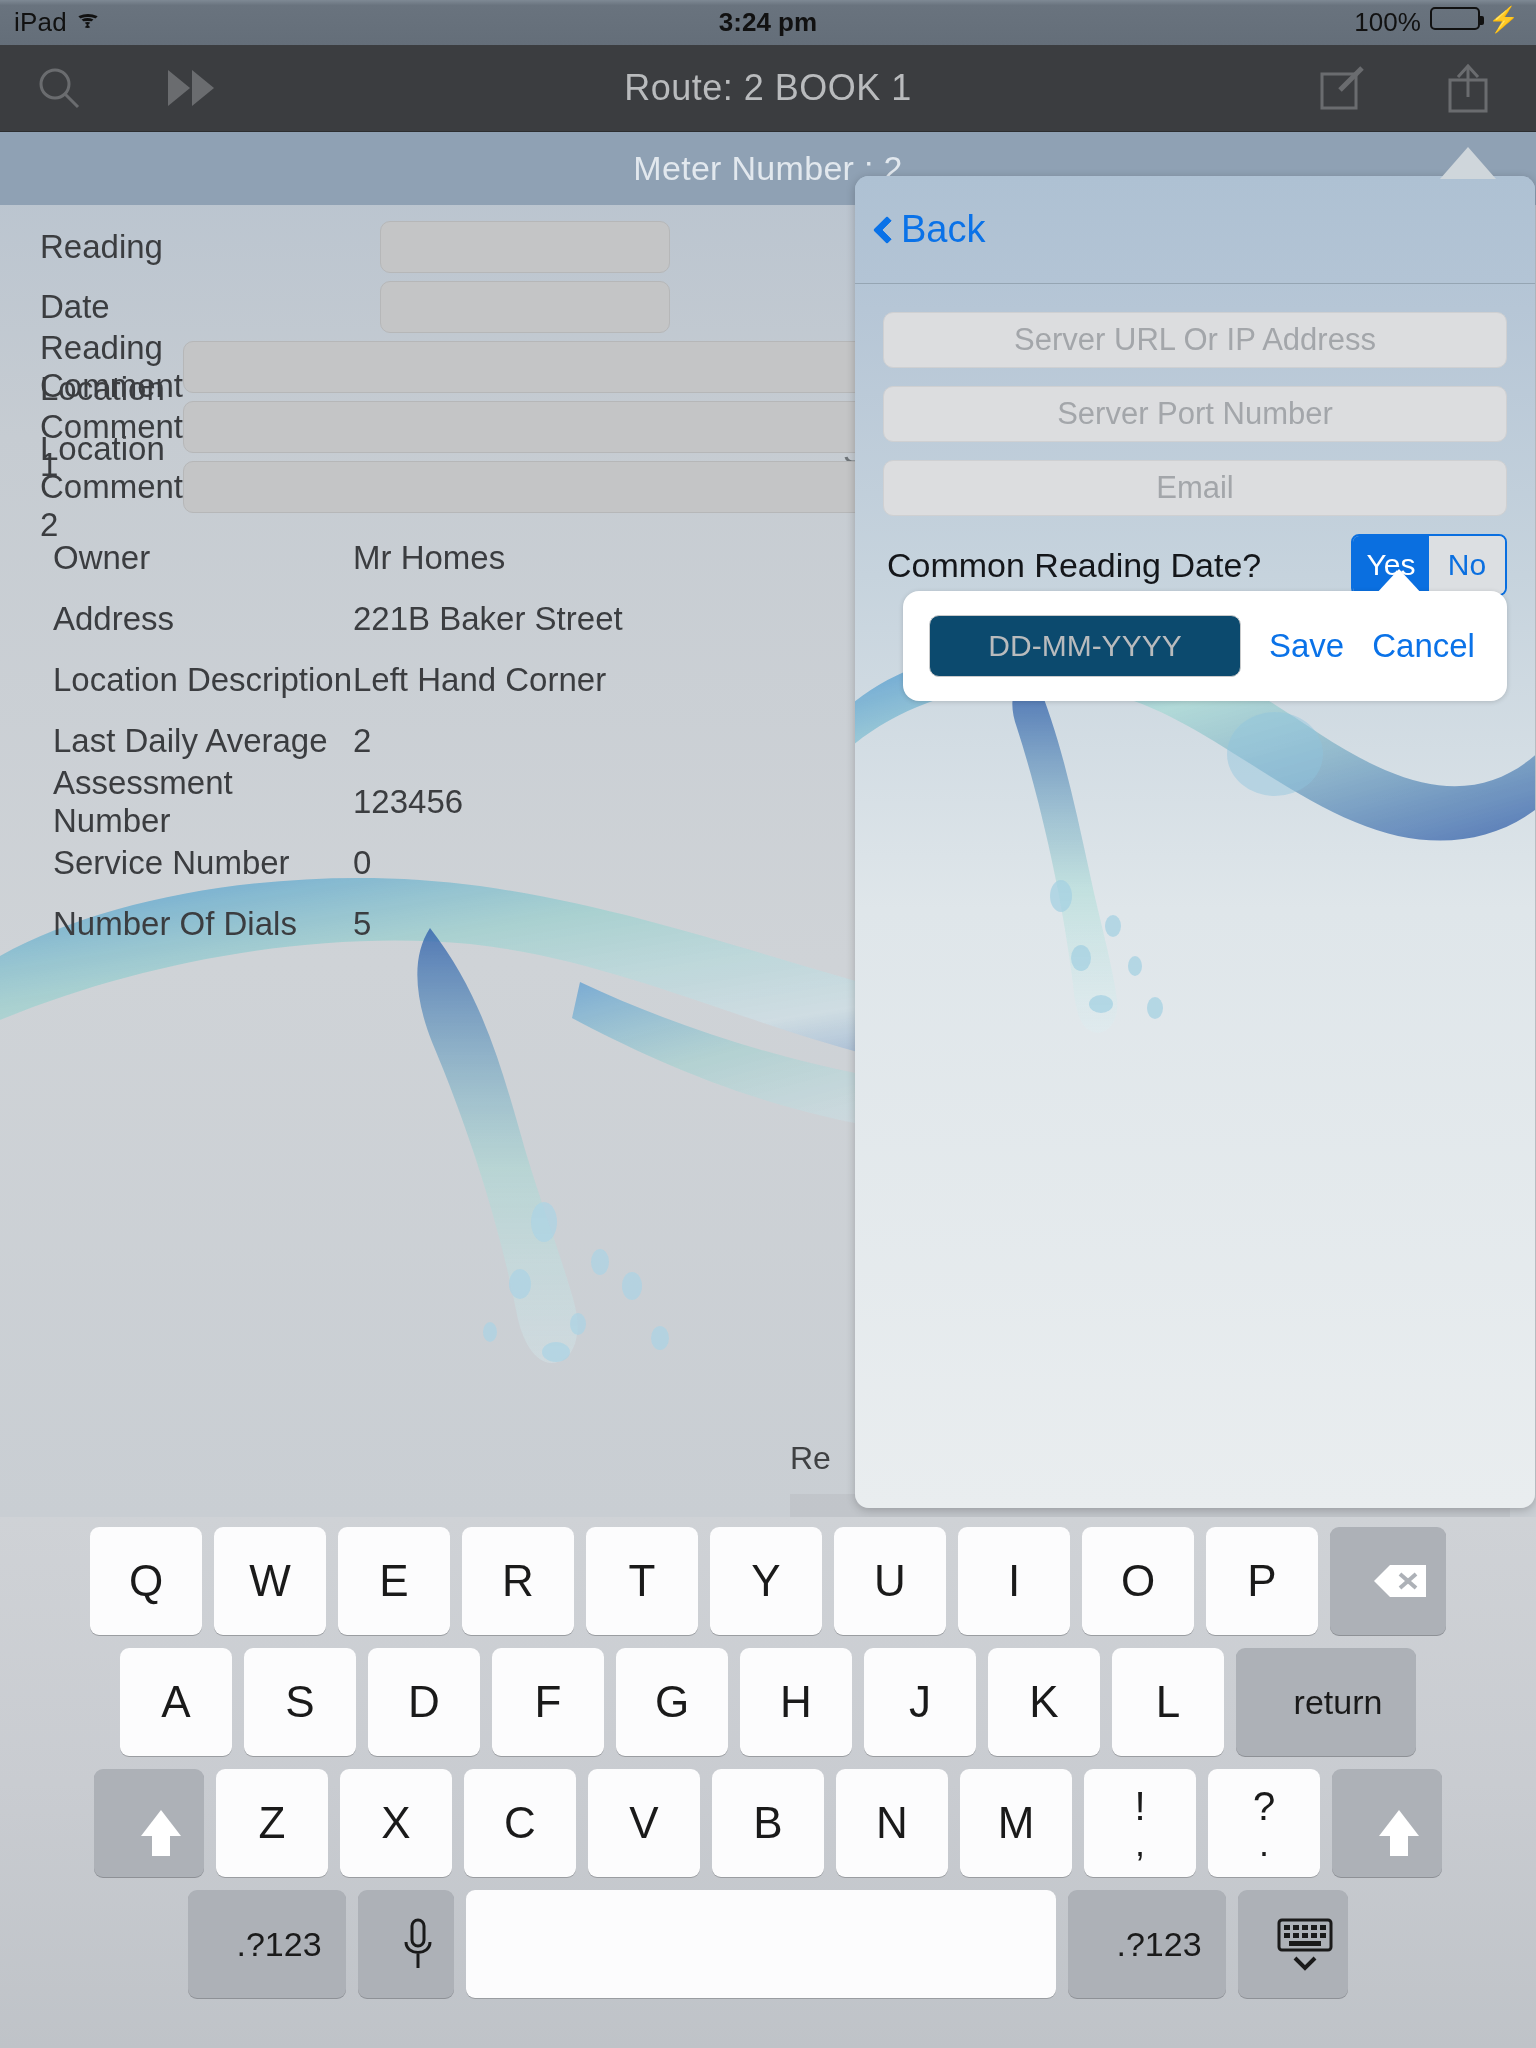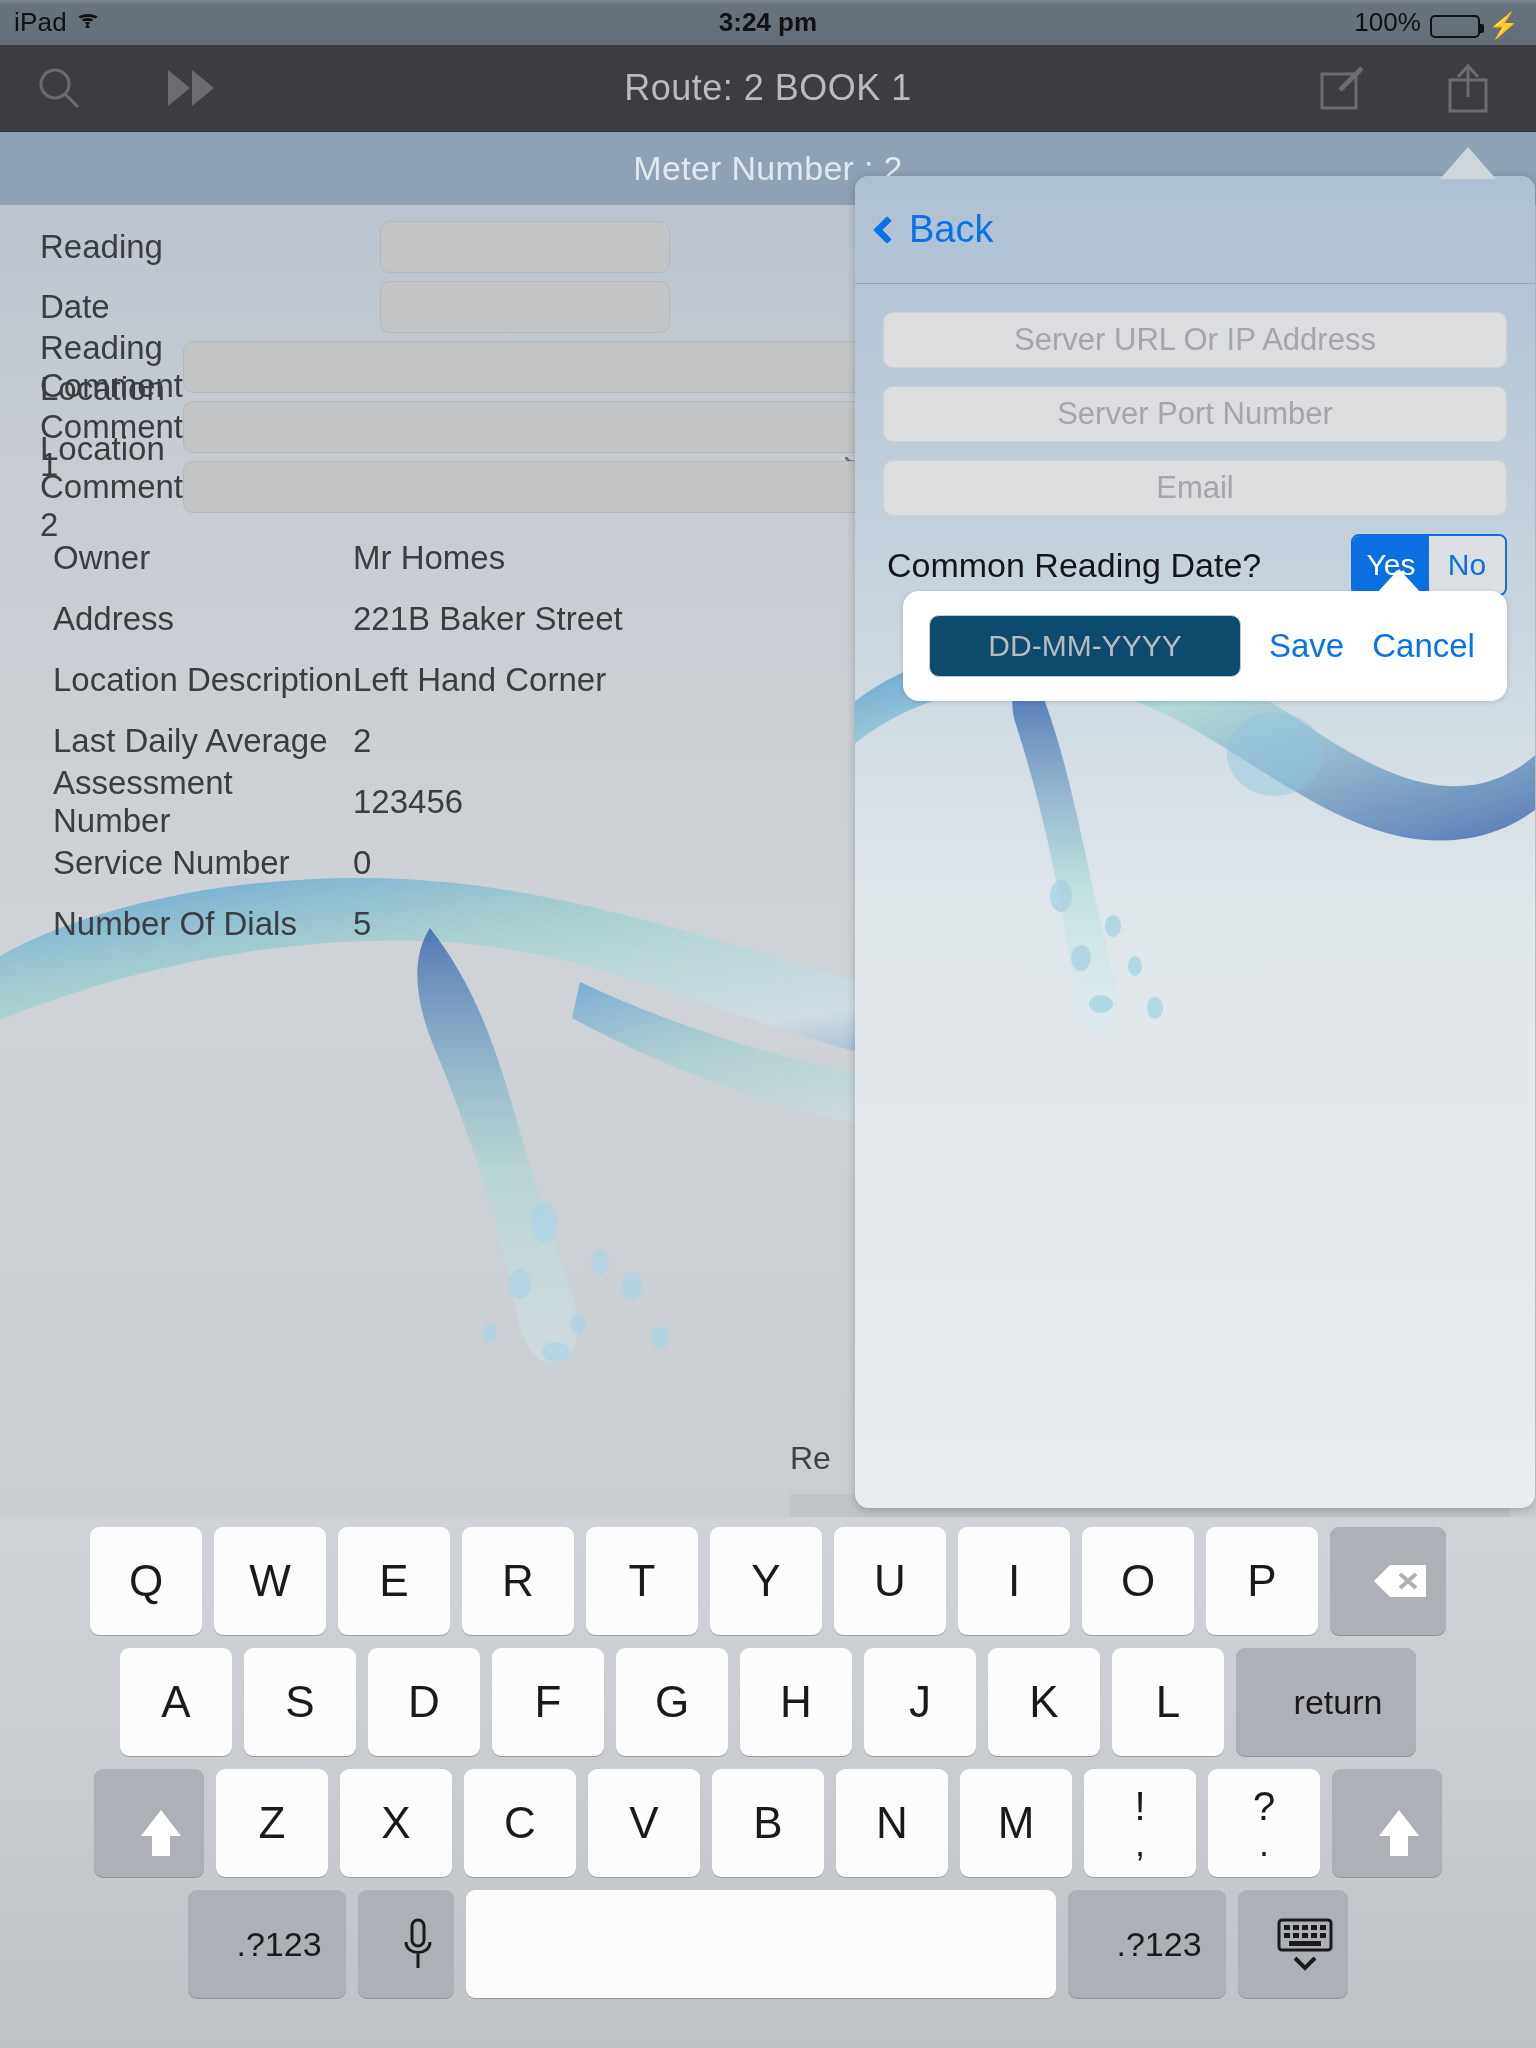--- a/index.html
+++ b/index.html
@@ -14,21 +14,21 @@
   
   .statusbar {
     position: absolute; top: 0; left: 0; width: 1536px; height: 45px;
     background: linear-gradient(to bottom, #7e8994 0%, #69737e 12%, #646e79 100%);
     display: flex; align-items: center; z-index: 40;
   }
   .sb-left { position: absolute; left: 14px; display: flex; align-items: center; gap: 8px; }
   .sb-device { font-size: 26px; color: #111; letter-spacing: .2px; }
   .sb-center { position: absolute; left: 0; width: 100%; text-align: center;
      font-size: 26px; color: #111; font-weight: bold; }
-  .sb-right { position: absolute; right: 16px; display: flex; align-items: flex-end; gap: 9px; }
+  .sb-right { position: absolute; right: 16px; display: flex; align-items: flex-start; gap: 9px; }
   .sb-batt-pct { font-size: 26px; color: #111; }
   .batt-shell { position: relative; width: 50px; height: 23px; border: 2px solid #111;
       border-radius: 5px; padding: 2px; }
   .batt-fill { height: 100%; background: #4cd764; border-radius: 2px; }
   .batt-nub { position: absolute; right: -6px; top: 7px; width: 4px; height: 9px;
       background: #111; border-radius: 0 2px 2px 0; }
   .bolt { font-size: 25px; color: #111; line-height: 1; }
   .wifi { width: 26px; height: 20px; position: relative; }
   .wifi i { position: absolute; border: 3px solid #111; border-bottom: none;
      border-left-color: transparent; border-right-color: transparent; border-radius: 50% 50% 0 0; }
@@ -101,21 +101,21 @@
   .pop-arrow {
     position: absolute; top: 147px; left: 1440px; width: 0; height: 0;
     border-left: 28px solid transparent; border-right: 28px solid transparent;
     border-bottom: 32px solid #cfd6db; z-index: 31;
   }
   .pop-navbar {
     height: 108px; display: flex; align-items: center; padding-left: 22px;
     border-bottom: 1px solid rgba(120,130,140,.45);
     background: linear-gradient(to bottom, #aec1d3, #b3c4d5);
   }
-  .back-btn { display: flex; align-items: center; gap: 8px; cursor: pointer; }
+  .back-btn { display: flex; align-items: center; gap: 0; cursor: pointer; }
   .chev {
     width: 20px; height: 20px; border-left: 7px solid #0a72e8; border-bottom: 7px solid #0a72e8;
     transform: rotate(45deg); border-radius: 2px; margin-right: 4px;
   }
   .back-lbl { font-size: 38px; color: #0a72e8; }
 
   .pop-body { position: relative; padding: 28px 28px 0 28px; }
   .pop-field {
     height: 56px; border-radius: 10px; background: #dcdddf; border: 1px solid #cfd0d2;
     display: flex; align-items: center; justify-content: center; margin-bottom: 18px;

